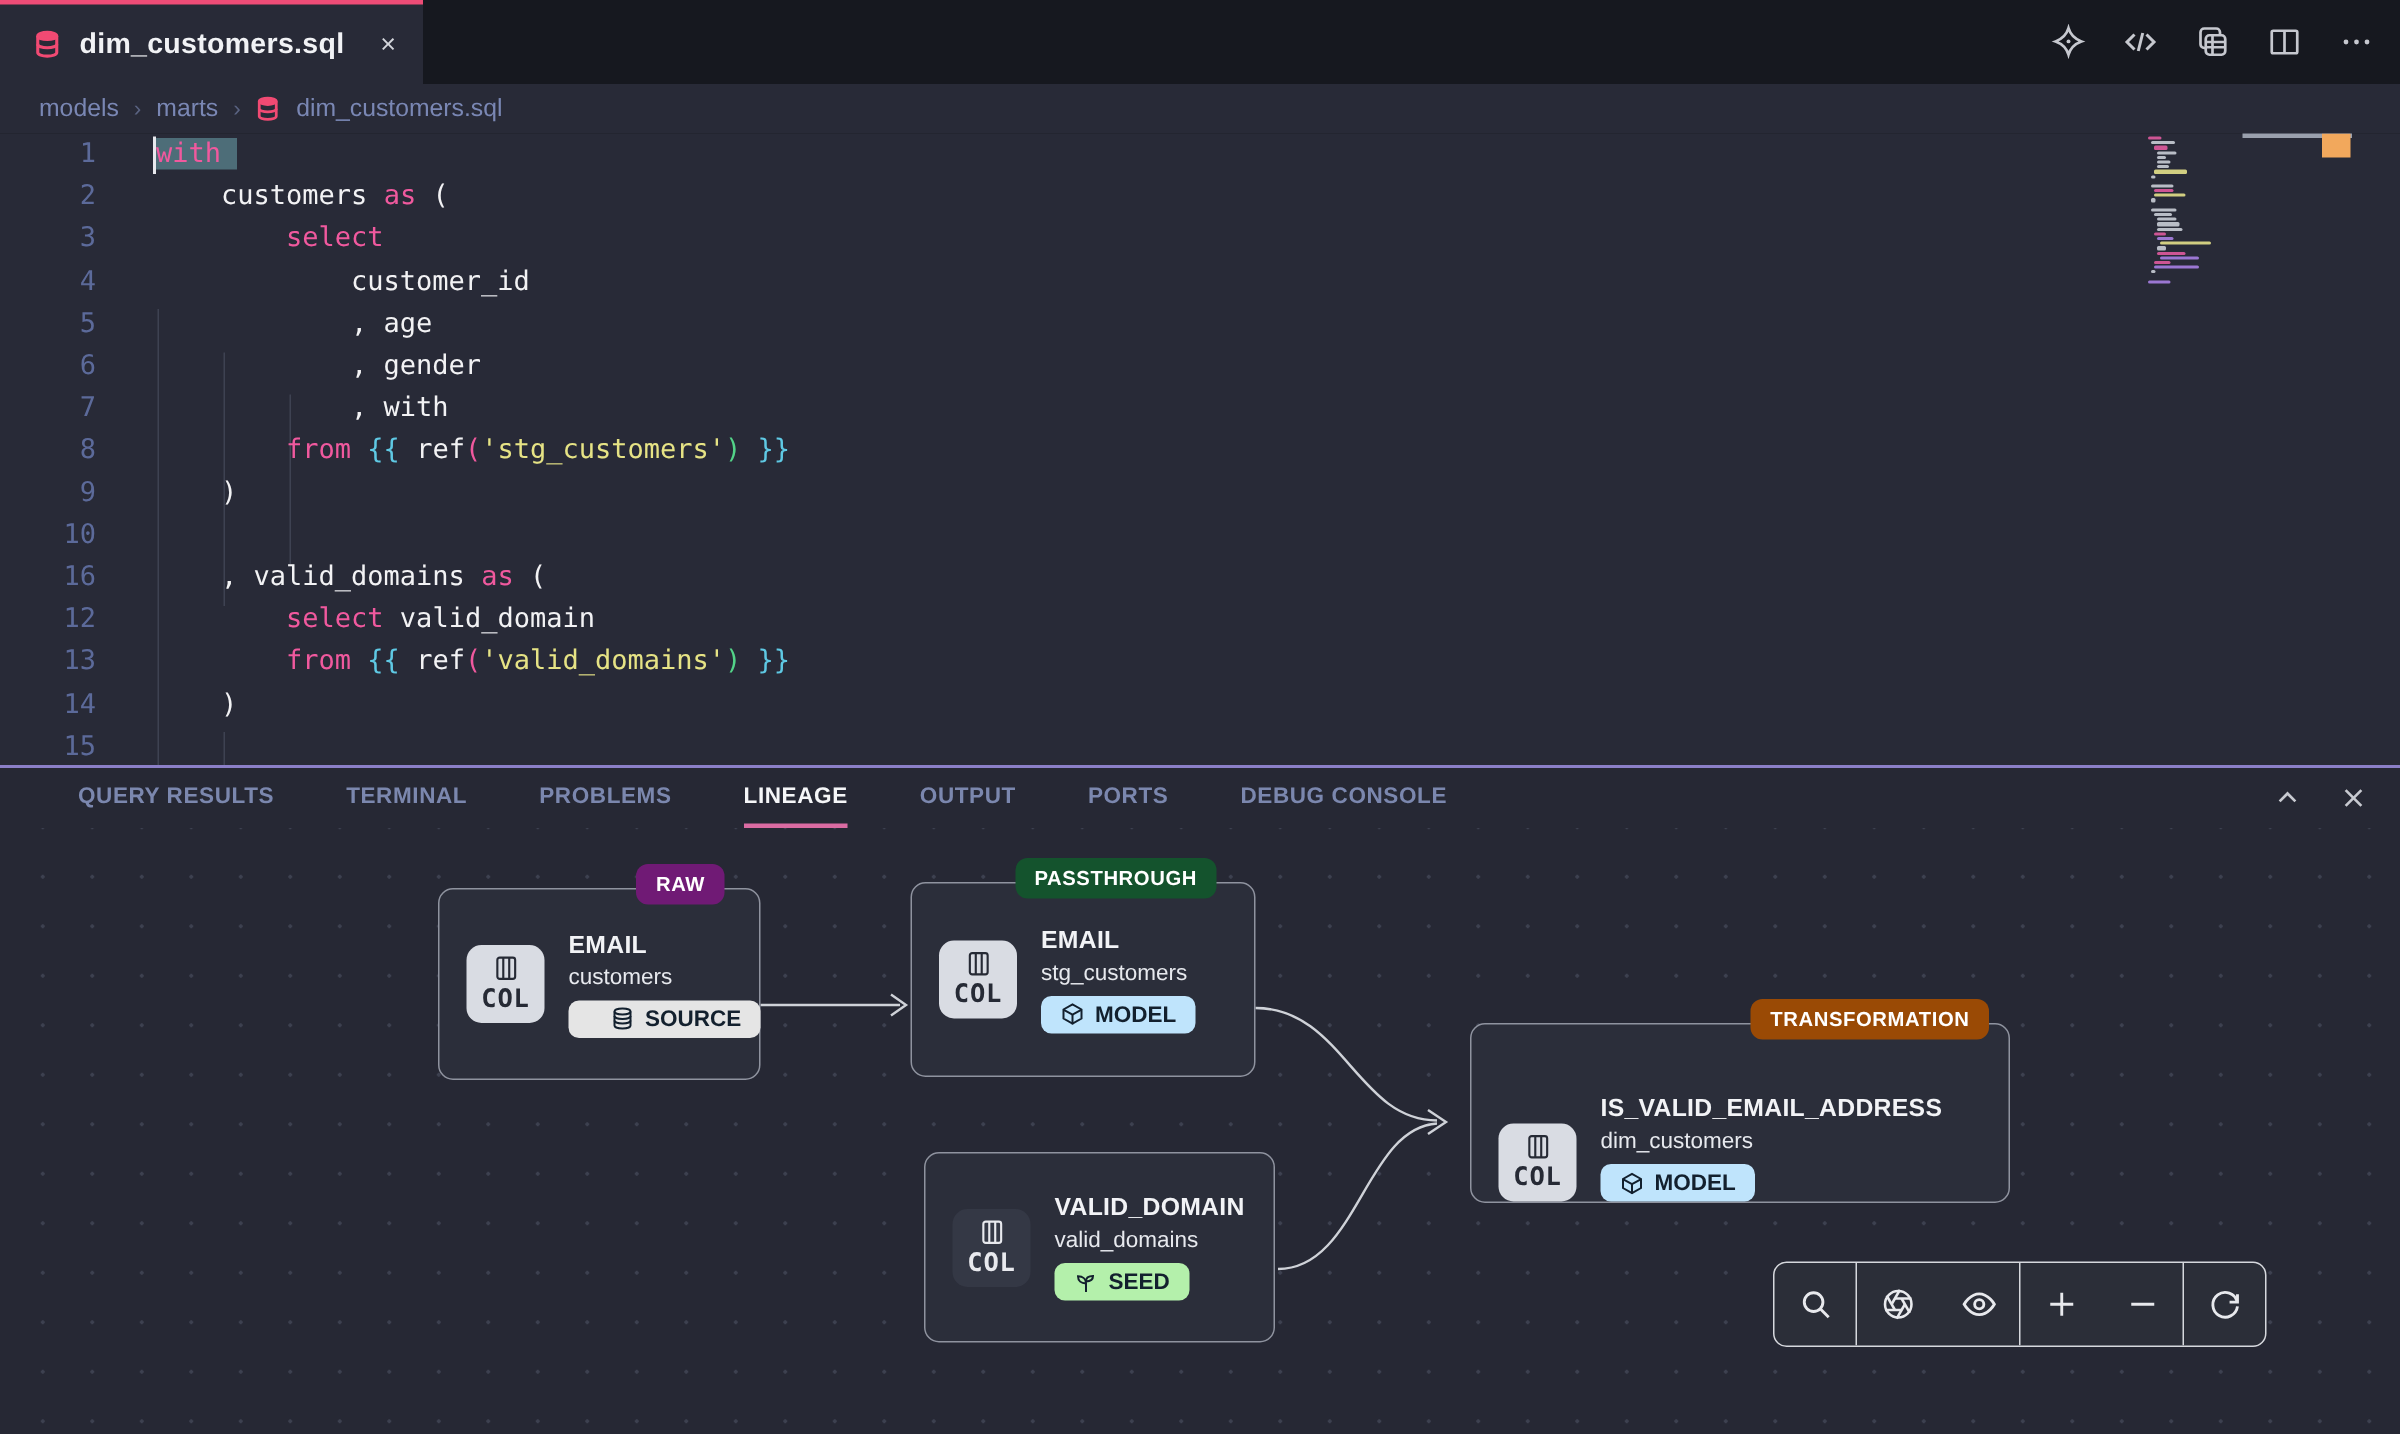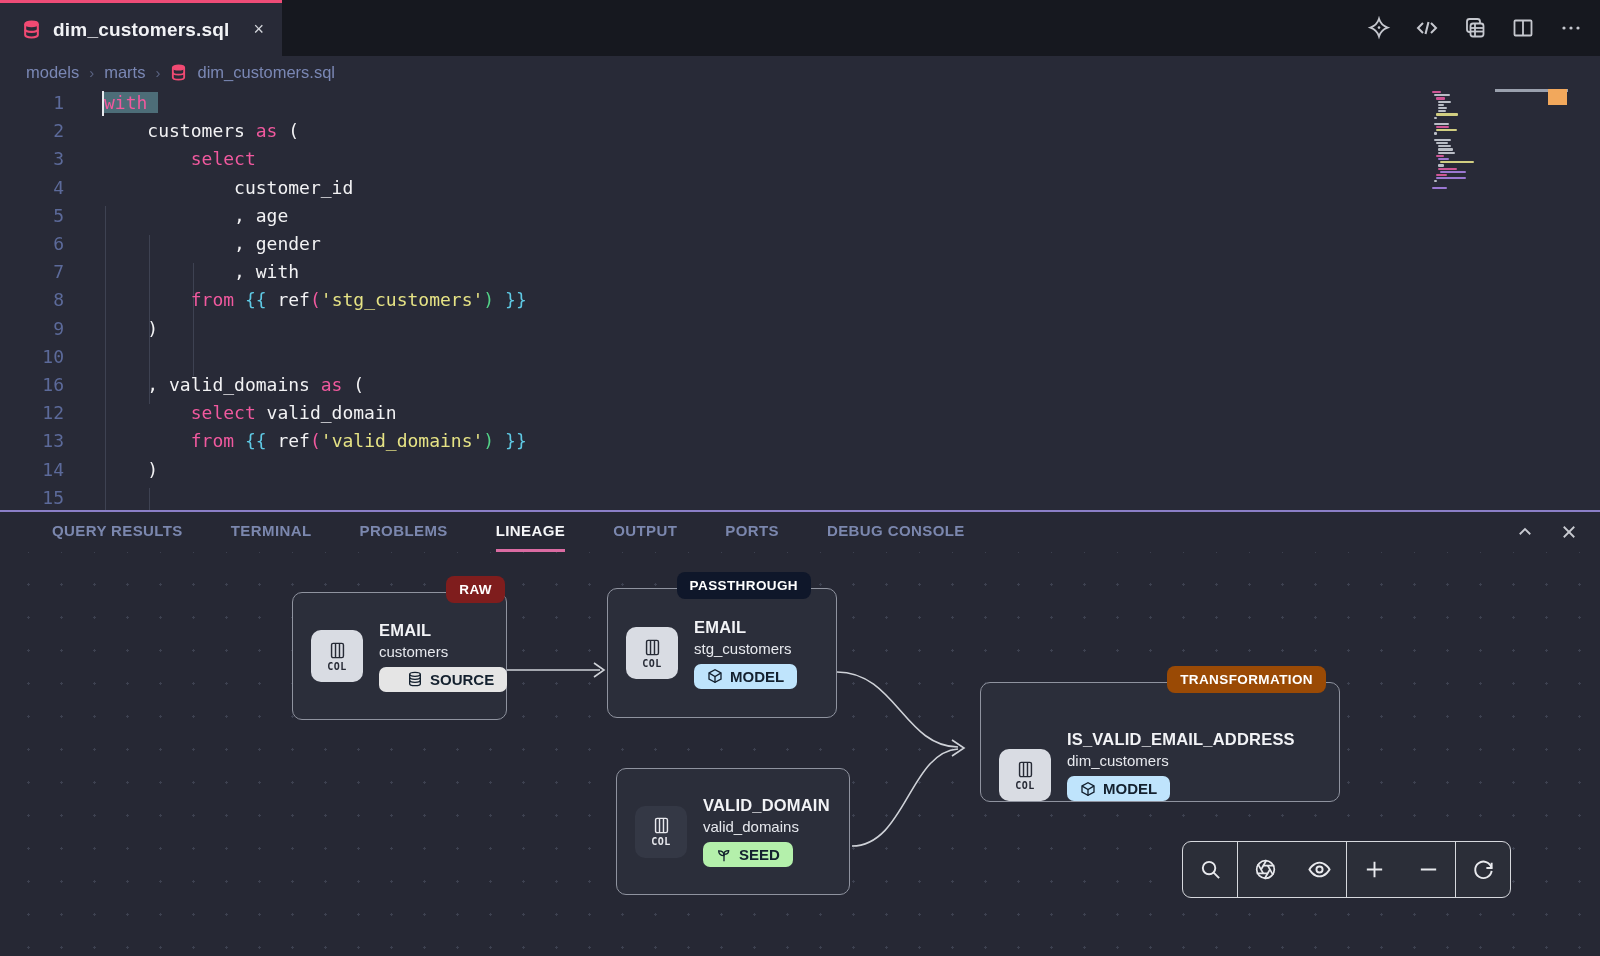--- a/index.html
+++ b/index.html
@@ -65,21 +65,21 @@
   .edges { position:absolute; left:0; top:0; width:1600px; height:404px; pointer-events:none; }
   .node { position:absolute; background:#2b2e3a; border:1px solid #8f939f; border-radius:10px;
     display:flex; align-items:center; gap:16px; padding:0 18px; cursor:pointer; }
   .node-badge { position:absolute; top:-17px; padding:6px 13px; border-radius:8px; color:#ffffff;
     font-size:13.5px; font-weight:700; letter-spacing:.4px; white-space:nowrap; }
   .colbox { width:52px; height:52px; border-radius:10px; display:flex; flex-direction:column;
     align-items:center; justify-content:center; gap:1px; flex:0 0 auto; }
   .colbox.light { background:#d9dce3; color:#262a35; }
   .colbox.dark { background:#343845; color:#e8e9ee; }
   .colbox svg { width:19px; height:19px; }
-  .colbox .col-label { font-size:10px; font-weight:700; letter-spacing:.5px; font-family:"DejaVu Sans Mono", monospace; }
+  .colbox .col-label { font-size:17px; font-weight:700; letter-spacing:.5px; font-family:"DejaVu Sans Mono", monospace; }
   .node-body { display:flex; flex-direction:column; gap:3px; }
   .node-title { color:#f2f3f6; font-size:16.5px; font-weight:700; letter-spacing:.2px; }
   .node-sub { color:#e7e9ee; font-size:15px; }
   .type-badge { display:inline-flex; align-items:center; gap:7px; padding:4px 13px; border-radius:7px;
     color:#13202e; font-size:15px; font-weight:700; margin-top:4px; align-self:flex-start; }
   .type-badge svg { width:16px; height:16px; }
 
   
   .lin-toolbar { position:absolute; display:flex; background:#2b2e38; border:1px solid #d6d8dd;
     border-radius:9px; overflow:hidden; }
@@ -246,21 +246,21 @@
   <div class="canvas" id="canvas">
     <svg class="edges" viewBox="0 0 1600 404" fill="none" stroke="#cfd2d8" stroke-width="1.6">
       <path d="M 507 118 L 600 118"></path>
       <path d="M 594 111 L 604 118 L 594 125"></path>
       <path d="M 837 120 C 895 120 905 195 958 195"></path>
       <path d="M 852 294 C 905 294 910 200 958 197"></path>
       <path d="M 952 188 L 964 196 L 952 204"></path>
     </svg>
     <div id="nodes">
         <div class="node" style="left: 292px; top: 40px; width: 215px; height: 128px;">
-          <div class="node-badge" style="background: #7f1d1d; right: 1px;">RAW</div>
+          <div class="node-badge" style="background: #701a75; right: 23px;">RAW</div>
           <div class="colbox light">
             <svg viewBox="0 0 24 24" fill="none" stroke="currentColor" stroke-width="1.8">
               <rect x="4.5" y="3" width="15" height="18" rx="2"></rect>
               <line x1="9.5" y1="3" x2="9.5" y2="21"></line>
               <line x1="14.5" y1="3" x2="14.5" y2="21"></line>
             </svg>
             <span class="col-label">COL</span>
           </div>
           <div class="node-body">
             <div class="node-title">EMAIL</div>
@@ -270,21 +270,21 @@
                 <ellipse cx="12" cy="5" rx="8" ry="3"></ellipse>
                 <path d="M4 5v4.5c0 1.7 3.6 3 8 3s8-1.3 8-3V5"></path>
                 <path d="M4 9.5V14c0 1.7 3.6 3 8 3s8-1.3 8-3V9.5"></path>
                 <path d="M4 14v5c0 1.7 3.6 3 8 3s8-1.3 8-3v-5"></path>
               </svg>
               <span>SOURCE</span>
             </div>
           </div>
         </div>
         <div class="node" style="left: 607px; top: 36px; width: 230px; height: 130px;">
-          <div class="node-badge" style="background: #0f172a; right: 25px; text-align: center;">PASSTHROUGH</div>
+          <div class="node-badge" style="background: #14532d; right: 25px; text-align: center;">PASSTHROUGH</div>
           <div class="colbox light">
             <svg viewBox="0 0 24 24" fill="none" stroke="currentColor" stroke-width="1.8">
               <rect x="4.5" y="3" width="15" height="18" rx="2"></rect>
               <line x1="9.5" y1="3" x2="9.5" y2="21"></line>
               <line x1="14.5" y1="3" x2="14.5" y2="21"></line>
             </svg>
             <span class="col-label">COL</span>
           </div>
           <div class="node-body">
             <div class="node-title">EMAIL</div>

